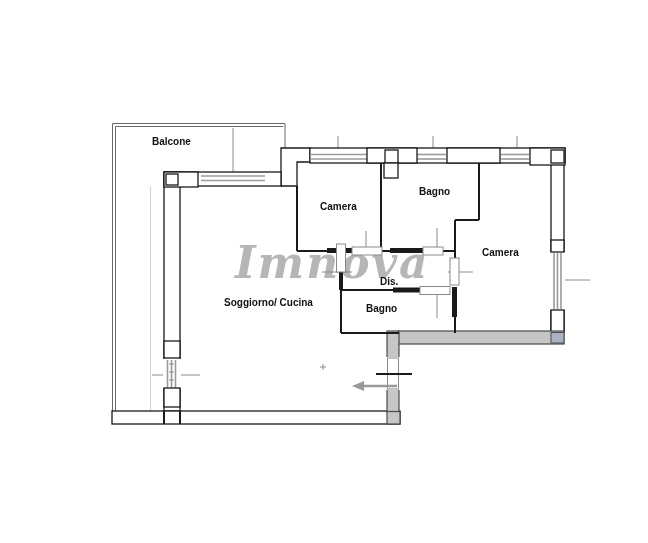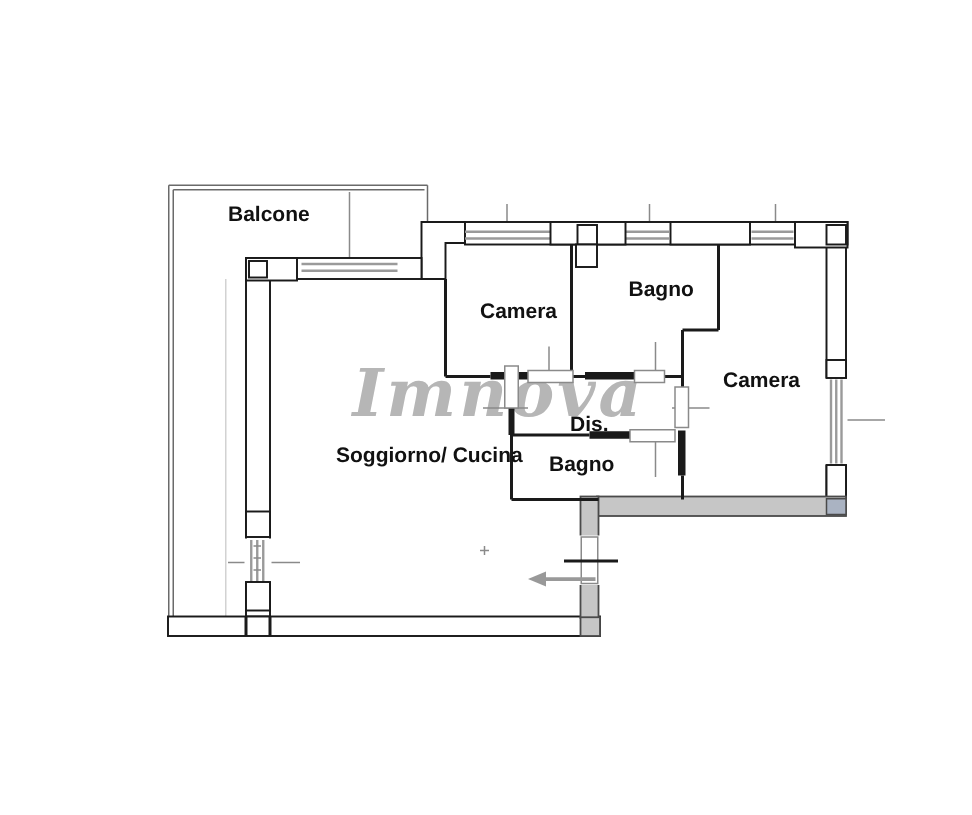--- a/index.html
+++ b/index.html
@@ -1,21 +1,21 @@
 <!DOCTYPE html>
 <html style="--wall: #1a1a1a; --balcony: #6a6a6a; --window: #9a9a9a; --gray-wall: #c6c6c6; --gray-edge: #4a4a4a; --watermark: #b6b6b6; --arrow: #999999; --tick: #8a8a8a; --label: #111111;"><head>
 <meta charset="utf-8">
 <style>
   html,body{margin:0;padding:0;background:#ffffff;}
   #stage{
     position:relative;width:648px;height:543px;background:#ffffff;overflow:hidden;
     font-family:"Liberation Sans",sans-serif;
   }
   .room-label{
-    position:absolute;font-weight:bold;font-size:14px;color:var(--label,#111);
+    position:absolute;font-weight:bold;font-size:10px;color:var(--label,#111);
     white-space:nowrap;letter-spacing:0px;line-height:14px;
   }
   #watermark{
     position:absolute;left:235px;top:241px;
     font-family:"DejaVu Serif",serif;font-weight:bold;font-size:44px;
     color:var(--watermark,#b6b6b6);letter-spacing:2px;line-height:44px;
     user-select:none;
     font-style:italic;
   }
   svg{position:absolute;left:0;top:0;}

